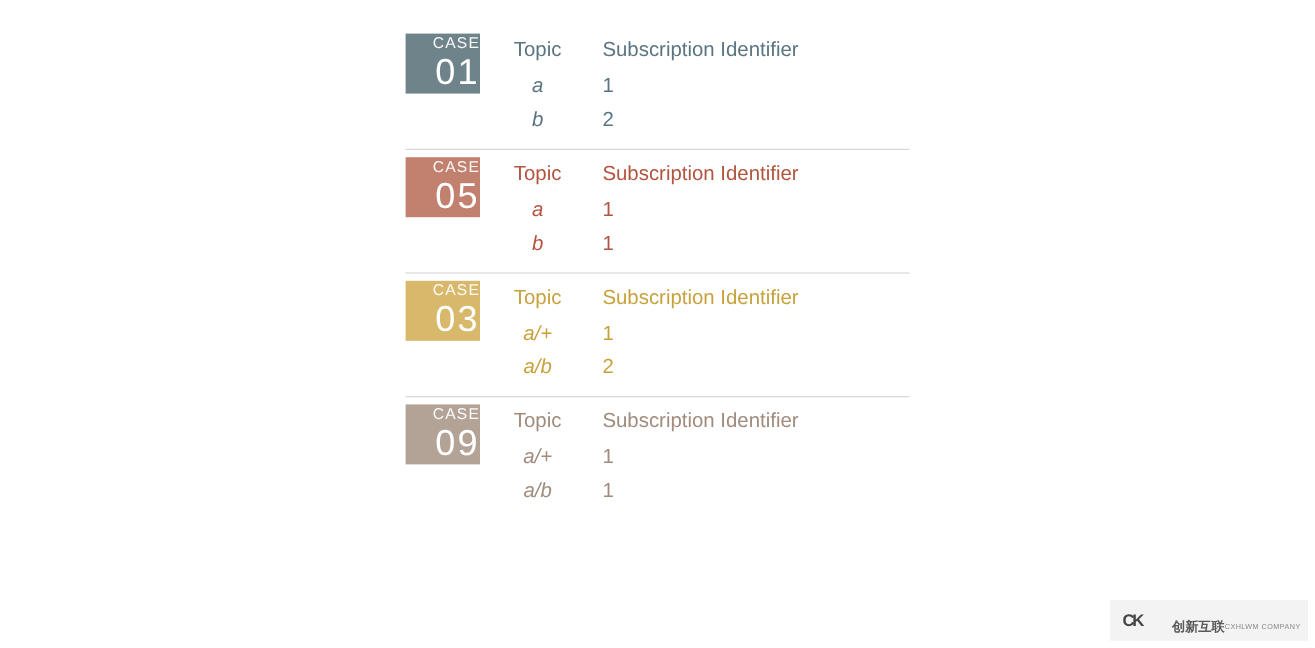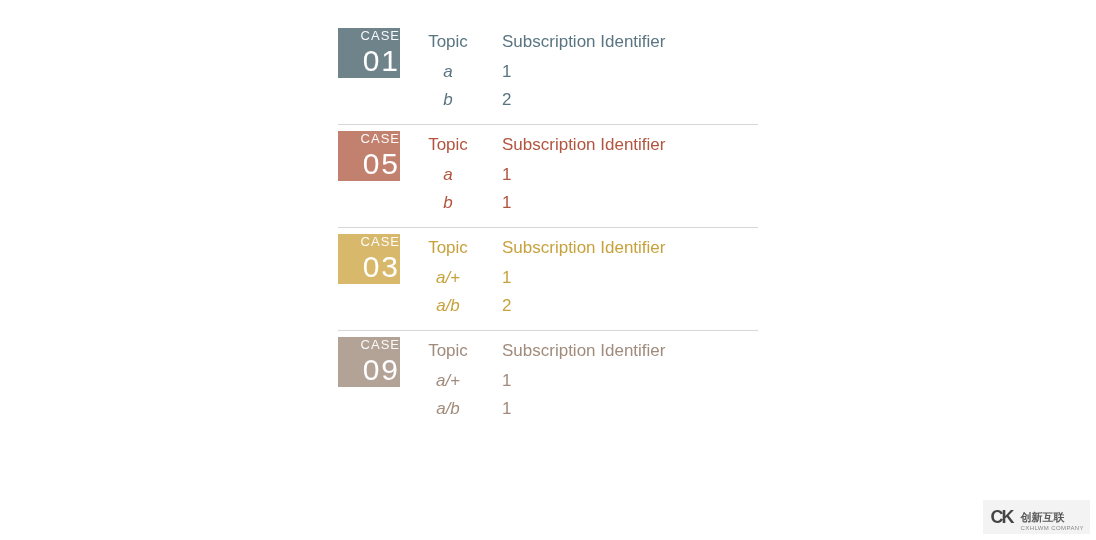--- a/index.html
+++ b/index.html
@@ -86,26 +86,26 @@
     background: #f3f3f3;
     color: #5a5a5a;
   }
   .watermark .mark {
     width: 30px;
     height: 30px;
     display: flex;
     align-items: center;
     justify-content: center;
     font-weight: 700;
-    font-size: 18px;
+    font-size: 14px;
     color: #444;
-    margin-right: 4px;
+    margin-right: 18px;
     letter-spacing: -2px;
   }
-  .watermark .txtbox { display:flex; flex-direction:column; line-height:11px;margin-top:12px; }
+  .watermark .txtbox { display:flex; flex-direction:row; line-height:11px;margin-top:12px; }
   .watermark .cn { font-size: 11px; font-weight: 600; }
   .watermark .en { font-size: 6px; letter-spacing: 0.4px; color:#888; }
 </style>
 </head>
 <body>
 
 <div class="cases">
 
   <div class="case case-1">
     <div class="badge">

